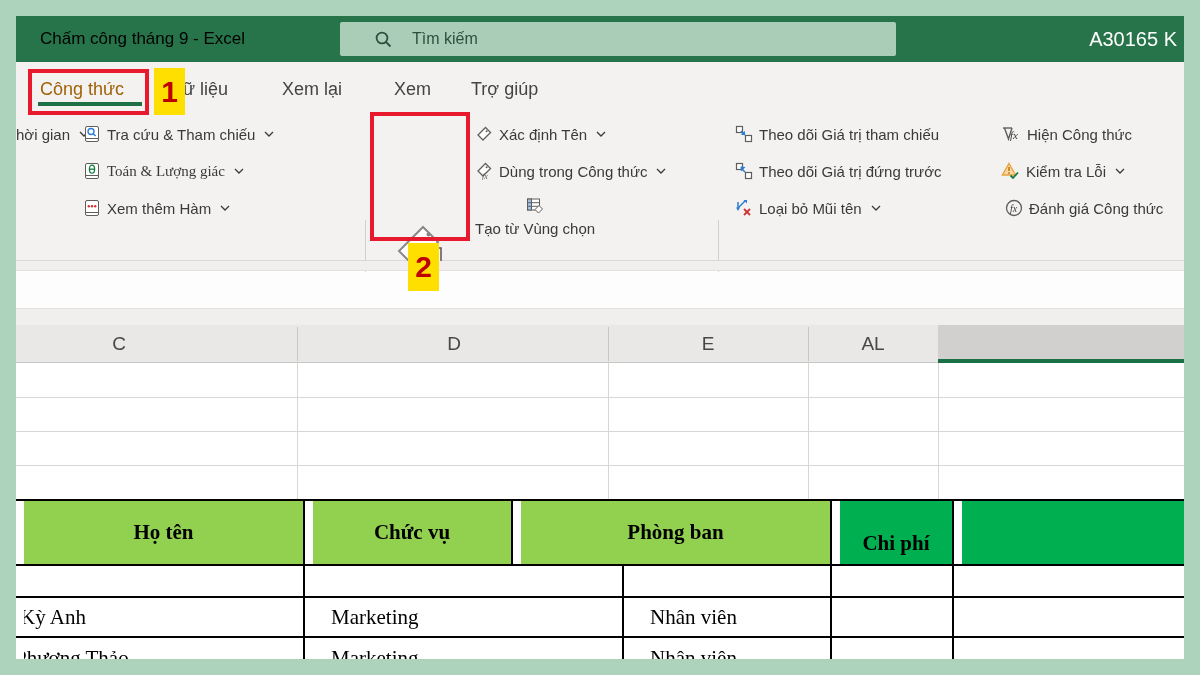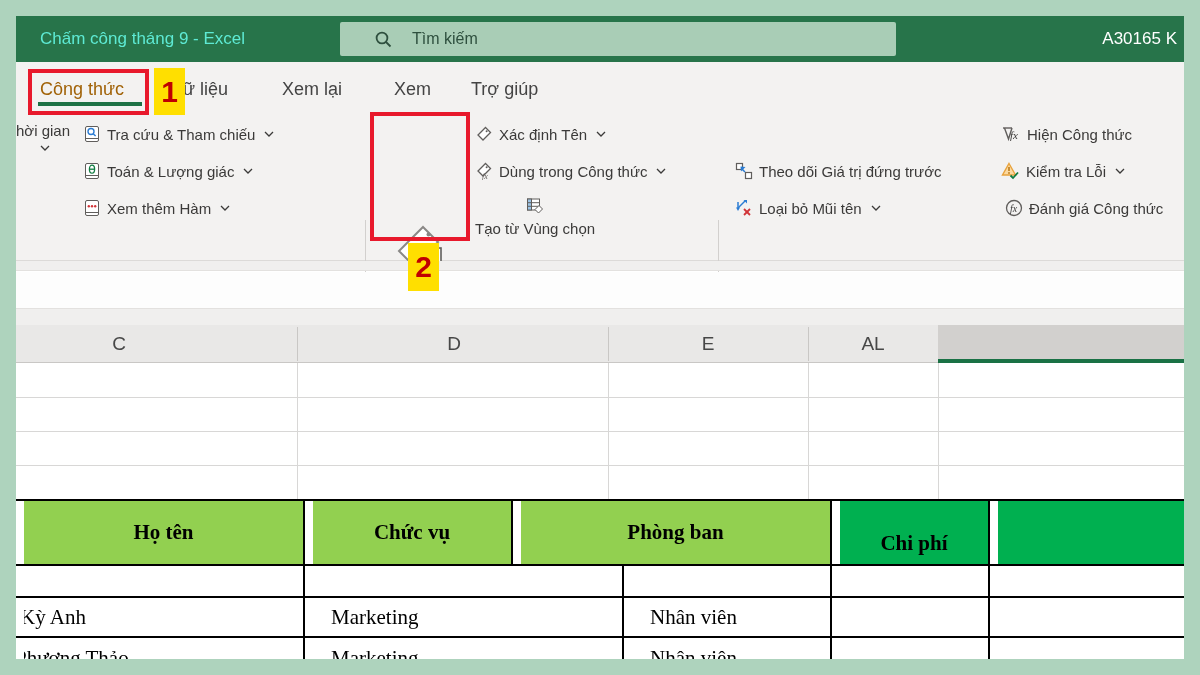--- a/index.html
+++ b/index.html
@@ -9,27 +9,27 @@
     background:#aed3bd;
     font-family:"Liberation Sans", sans-serif;
     overflow:hidden;
   }
   .screen {
     position:absolute; left:16px; top:16px; width:1168px; height:643px;
     background:#ffffff; overflow:hidden;
   }
   
   .titlebar { position:absolute; left:0; top:0; width:100%; height:46px; background:#27744a; }
-  .doc-title { position:absolute; left:24px; top:0; line-height:46px; color:#5eead4; font-size:17px; white-space:nowrap; }
+  .doc-title { position:absolute; left:24px; top:0; line-height:46px; color:#000000; font-size:17px; white-space:nowrap; }
   .searchbox {
     position:absolute; left:324px; top:6px; width:556px; height:34px;
     background:#a9cdb6; border-radius:2px; display:flex; align-items:center; gap:14px;
     padding-left:36px; color:#2e4f3e; font-size:16px;
   }
-  .account { position:absolute; right:7px; top:0; line-height:46px; color:#ffffff; font-size:17px; }
+  .account { position:absolute; right:7px; top:0; line-height:46px; color:#ffffff; font-size:20px; }
   
   .tabrow { position:absolute; left:0; top:46px; width:100%; height:54px; background:#f3f2f1; }
   .tab { position:absolute; top:0; height:54px; line-height:54px; font-size:18px; color:#444; white-space:nowrap; cursor:default; }
   .tab.active { color:#a16207; }
   .tab-underline { position:absolute; left:22px; top:86px; width:104px; height:4px; background:#1e7145; }
   
   .ribbon { position:absolute; left:0; top:100px; width:100%; height:145px; background:#f3f2f1; border-bottom:1px solid #dcdad8; }
   .ritem { position:absolute; height:24px; display:flex; align-items:center; gap:6px; font-size:15px; color:#3b3a39; white-space:nowrap; }
   .ritem svg { flex:none; }
   .chev { margin-left:3px; }
@@ -47,21 +47,21 @@
   .colsep { position:absolute; top:2px; width:1px; height:34px; background:#c9c7c5; }
   .col-selected { position:absolute; left:922px; top:0; width:246px; height:38px; background:#d2d0ce; border-bottom:4px solid #1a7145; }
   
   .gridarea { position:absolute; left:0; top:347px; width:100%; height:136px; background:#ffffff; }
   .hgrid { position:absolute; left:0; width:100%; height:1px; background:#d8d7d6; }
   .vgrid { position:absolute; top:0; width:1px; height:136px; background:#d8d7d6; }
   
   .trow { position:absolute; left:0; display:flex; font-family:"Liberation Serif", serif; font-size:21px; color:#000; }
   .cell { border-right:2px solid #000; display:flex; align-items:center; overflow:hidden;margin-left:8px; }
   .cell.last { border-right:none; }
-  .c1 { width:281px; } .c2 { width:311px; } .c3 { width:200px; } .c4 { width:150px; } .c5 { width:330px; }
+  .c1 { width:281px; } .c2 { width:311px; } .c3 { width:200px; } .c4 { width:114px; } .c5 { width:330px; }
   .thead-row { top:483px; height:67px; border-top:2px solid #000; border-bottom:2px solid #000; font-weight:bold; }
   .thead-row .cell { justify-content:center; }
   .green-light { background:#92d050; }
   .green-dark { background:#00b050; }
   .cell.bottom { align-items:flex-end; padding-bottom:8px; }
   .cell.right { justify-content:flex-end; }
   .row-empty { top:550px; height:32px; border-bottom:2px solid #000; }
   .row-d1 { top:582px; height:40px; border-bottom:2px solid #000; }
   .row-d2 { top:622px; height:40px; }
   .cell.padl { padding-left:18px; justify-content:flex-start; }
@@ -97,41 +97,41 @@
     <span class="tab active" style="left:24px;">Công thức</span>
     <span class="tab" style="left:154px;">Dữ liệu</span>
     <span class="tab" style="left:266px;">Xem lại</span>
     <span class="tab" style="left:378px;">Xem</span>
     <span class="tab" style="left:455px;">Trợ giúp</span>
   </div>
   <div class="tab-underline"></div>
 
   <div class="ribbon">
 
-    <div class="ritem" style="left:0px; top:6px;flex-direction:column;">
+    <div class="ritem" style="left:0px; top:6px;">
       <span>hời gian</span>
       <svg class="chev" width="10" height="6" viewBox="0 0 10 6">
           <path d="M1 1 L5 5 L9 1" fill="none" stroke="#3b3a39" stroke-width="1.3"></path>
         </svg>
     </div>
 
     <div class="ritem" style="left:67px; top:6px;">
       <svg width="18" height="18" viewBox="0 0 18 18">
         <rect x="2.5" y="1.5" width="13" height="15" rx="1.5" fill="#fff" stroke="#605e5c"></rect>
         <line x1="2.5" y1="13.5" x2="15.5" y2="13.5" stroke="#605e5c"></line>
         <circle cx="8" cy="6.5" r="3" fill="none" stroke="#2b7cd3" stroke-width="1.4"></circle>
         <line x1="10.2" y1="8.7" x2="12.6" y2="11.1" stroke="#2b7cd3" stroke-width="1.4"></line>
       </svg>
       <span>Tra cứu &amp; Tham chiếu</span>
       <svg class="chev" width="10" height="6" viewBox="0 0 10 6">
           <path d="M1 1 L5 5 L9 1" fill="none" stroke="#3b3a39" stroke-width="1.3"></path>
         </svg>
     </div>
 
-    <div class="ritem" style="left:67px; top:43px;">
+    <div class="ritem" style="left:67px; top:43px;font-family:Liberation Serif, serif;">
       <svg width="18" height="18" viewBox="0 0 18 18">
         <rect x="2.5" y="1.5" width="13" height="15" rx="1.5" fill="#fff" stroke="#605e5c"></rect>
         <line x1="2.5" y1="13.5" x2="15.5" y2="13.5" stroke="#605e5c"></line>
         <ellipse cx="9" cy="7.2" rx="2.6" ry="4" fill="none" stroke="#107c41" stroke-width="1.3"></ellipse>
         <line x1="6.6" y1="7.2" x2="11.4" y2="7.2" stroke="#107c41" stroke-width="1.3"></line>
       </svg>
       <span>Toán &amp; Lượng giác</span>
       <svg class="chev" width="10" height="6" viewBox="0 0 10 6">
           <path d="M1 1 L5 5 L9 1" fill="none" stroke="#3b3a39" stroke-width="1.3"></path>
         </svg>
@@ -198,20 +198,29 @@
         <line x1="1.5" y1="10.3" x2="13.5" y2="10.3" stroke="#605e5c"></line>
         <path d="M13 9.5 L16.5 13 L12.5 17 L9 13.5 Z" fill="#fff" stroke="#605e5c"></path>
       </svg>
       <span>Tạo từ Vùng chọn</span>
     </div>
 
     <div class="grouplabel" style="left:530px;">Tên được Xác định</div>
 
     <div class="vsep" style="left:702px;"></div>
 
+    <div class="ritem" style="left:719px; top:6px;">
+      <svg width="18" height="18" viewBox="0 0 18 18">
+        <rect x="1.5" y="1.5" width="6" height="6" fill="#fff" stroke="#605e5c" stroke-width="1.2"></rect>
+        <rect x="10.5" y="10.5" width="6" height="6" fill="#fff" stroke="#605e5c" stroke-width="1.2"></rect>
+        <line x1="6" y1="6" x2="9.8" y2="9.8" stroke="#2b7cd3" stroke-width="1.5"></line>
+        <path d="M9.8 5.8 L10.2 10.2 L5.8 9.8 Z" fill="#2b7cd3" transform="rotate(0)"></path>
+      </svg>
+      <span>Theo dõi Giá trị tham chiếu</span>
+    </div>
 
     <div class="ritem" style="left:719px; top:43px;">
       <svg width="18" height="18" viewBox="0 0 18 18">
         <rect x="1.5" y="1.5" width="6" height="6" fill="#fff" stroke="#605e5c" stroke-width="1.2"></rect>
         <rect x="10.5" y="10.5" width="6" height="6" fill="#fff" stroke="#605e5c" stroke-width="1.2"></rect>
         <line x1="7.5" y1="7.5" x2="10 " y2="10" stroke="#2b7cd3" stroke-width="1.5"></line>
         <path d="M5.5 4.5 L10.5 5 L6 9.5 Z" fill="#2b7cd3"></path>
       </svg>
       <span>Theo dõi Giá trị đứng trước</span>
     </div>

